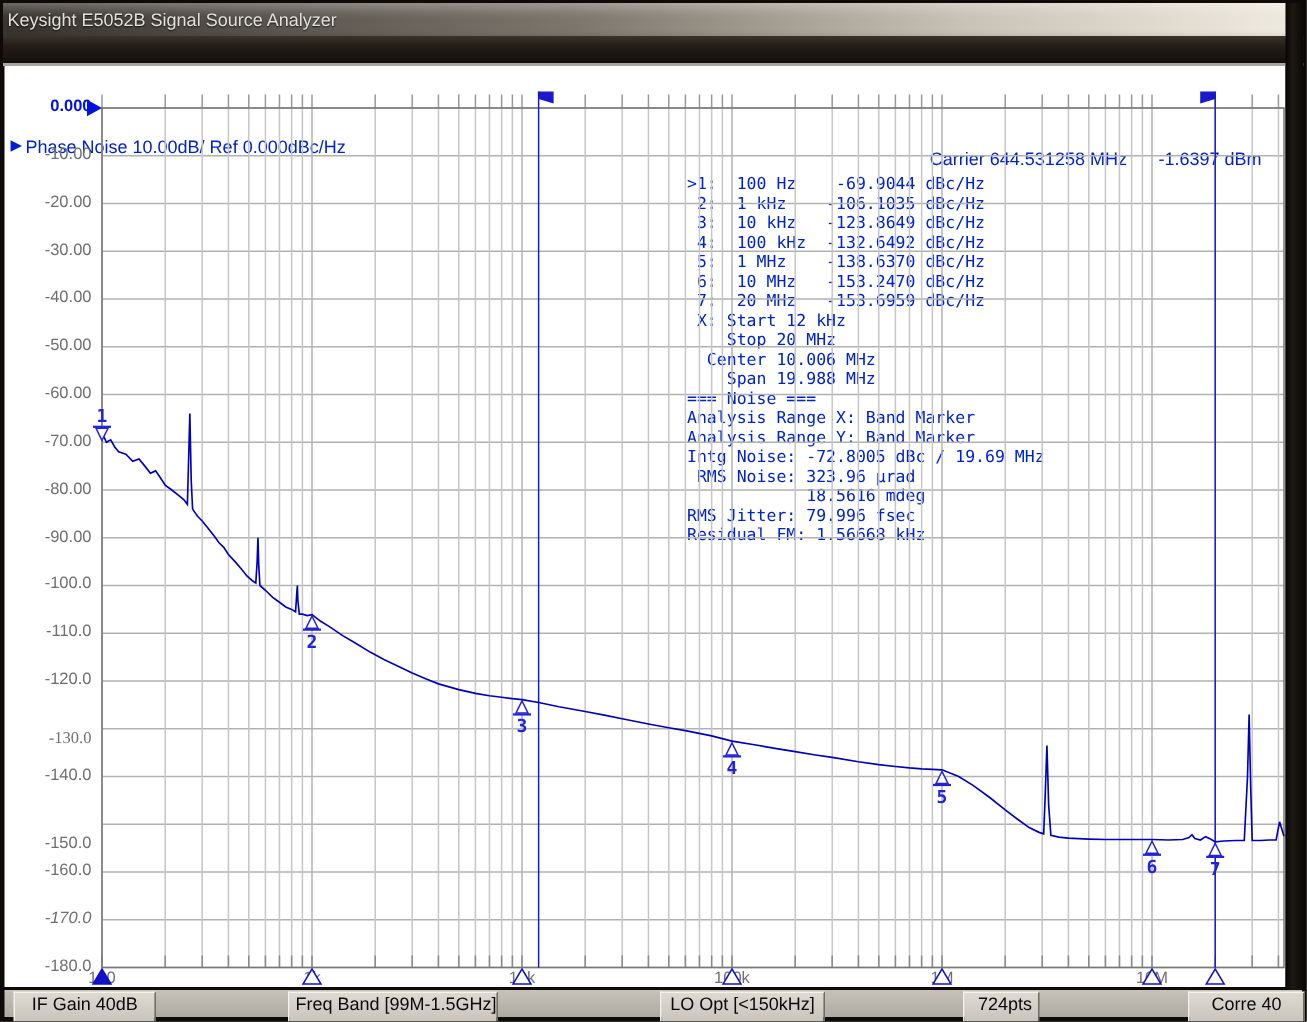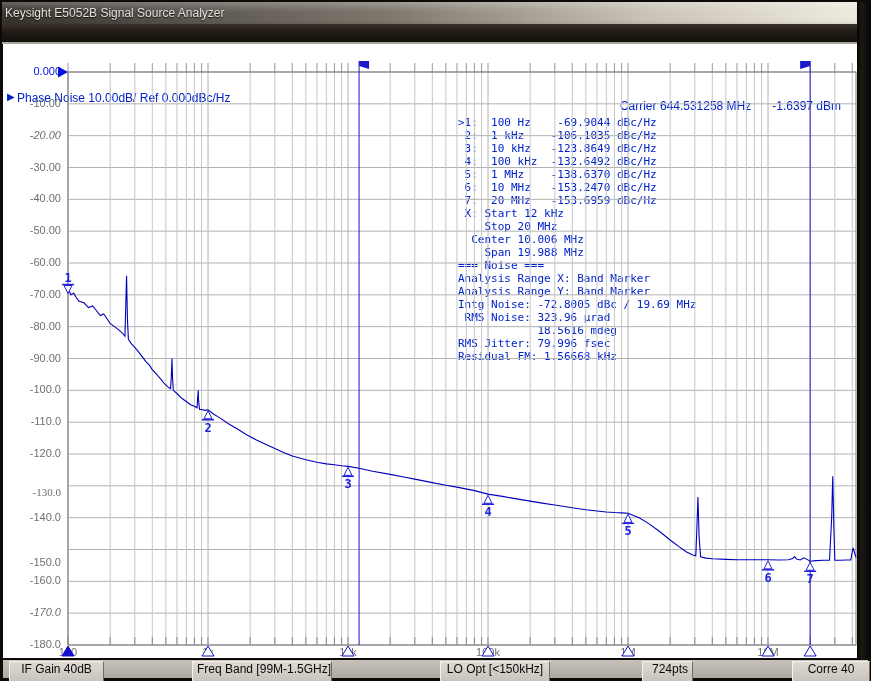--- a/index.html
+++ b/index.html
@@ -57,21 +57,21 @@
   .carrier-line .power{margin-left:21px;}
   .readout{
     position:absolute;left:455px;top:72px;margin:0;z-index:1;
     font-family:"DejaVu Sans Mono",monospace;font-size:11px;line-height:13px;
     color:#0022cc;white-space:pre;
   }
   .ylabel{
     position:absolute;left:2px;width:56px;text-align:right;
     font-size:11px;color:#6f6f6f;white-space:nowrap;
   }
-  .ylabel.ref{color:#0011dd;}
+  .ylabel.ref{color:#0011dd;font-weight:bold;}
   .xlabel{
     position:absolute;width:44px;text-align:center;top:646px;
     font-size:11px;color:#6f6f6f;white-space:nowrap;
   }
   #plot-svg{position:absolute;left:0;top:0;z-index:2;pointer-events:none;}
 </style>
 </head>
 <body>
 
 <div id="screen">
@@ -103,21 +103,21 @@
 Analysis Range X: Band Marker
 Analysis Range Y: Band Marker
 Intg Noise: -72.8005 dBc / 19.69 MHz
  RMS Noise: 323.96 µrad
             18.5616 mdeg
 RMS Jitter: 79.996 fsec
 Residual FM: 1.56668 kHz</pre>
     <div id="y-labels">
         <div class="ylabel ref" style="top: 21px;">0.000</div>
         <div class="ylabel" style="top: 52.8333px;">-10.00</div>
-        <div class="ylabel" style="top: 84.6667px; font-style: italic;">-20.00</div>
+        <div class="ylabel" style="top: 84.6667px;">-20.00</div>
         <div class="ylabel" style="top: 116.5px;">-30.00</div>
         <div class="ylabel" style="top: 148.333px;">-40.00</div>
         <div class="ylabel" style="top: 180.167px;">-50.00</div>
         <div class="ylabel" style="top: 212px;">-60.00</div>
         <div class="ylabel" style="top: 243.833px;">-70.00</div>
         <div class="ylabel" style="top: 275.667px;">-80.00</div>
         <div class="ylabel" style="top: 307.5px;">-90.00</div>
         <div class="ylabel" style="top: 339.333px;">-100.0</div>
         <div class="ylabel" style="top: 371.167px;">-110.0</div>
         <div class="ylabel" style="top: 403px;">-120.0</div>

